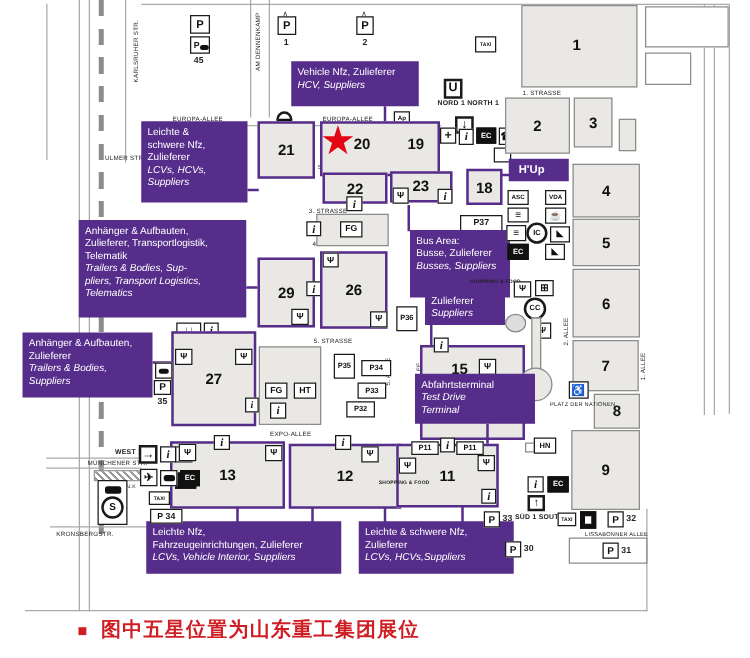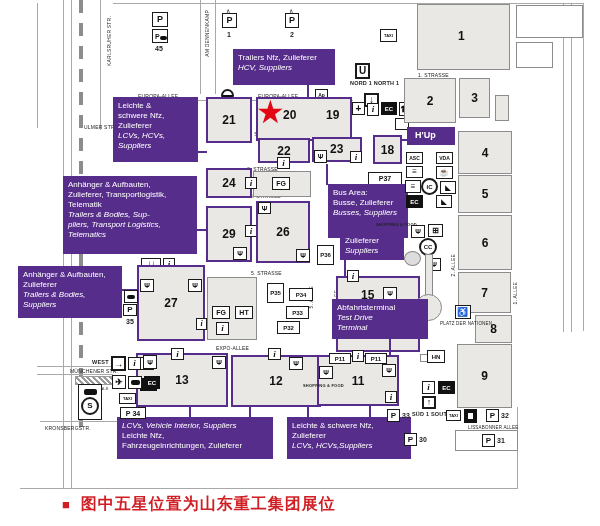--- a/index.html
+++ b/index.html
@@ -89,21 +89,21 @@
   <div class="a bx circ" style="left:221px;top:89px;width:13px;height:13px;border-width:2px">
       <div style="width:9px;height:2px;background:#111"></div>
     </div>
   <div class="a bx" style="left:315px;top:89px;width:13px;height:12px;font-size:5px">Ap</div>
   <div class="a bx" style="left:355px;top:63px;width:15px;height:16px;font-size:10px;border-width:2px">U</div>
   <div class="a st pre" style="left:350px;top:80px;width:46px;text-align:center;font-weight:bold;font-size:5.5px">NORD 1
 NORTH 1</div>
   <div class="a bx" style="left:364px;top:93px;width:15px;height:14px;font-size:10px;border-width:2px">↓</div>
 
   <div class="a pl" style="left:233px;top:49px;width:102px;height:36px">
-    <div class="pre de">Trailers Nfz, Zulieferer</div>
+    <div class="pre de">Vehicle Nfz, Zulieferer</div>
     <div class="pre en">HCV, Suppliers</div>
   </div>
   <div class="a pline" style="left:307px;top:85px;width:2px;height:13px"></div>
 
   <div class="a pl" style="left:113px;top:97px;width:85px;height:65px">
     <div class="pre de">Leichte &amp;
 schwere Nfz,
 Zulieferer</div>
     <div class="pre en">LCVs, HCVs,
 Suppliers</div>
@@ -155,23 +155,20 @@
   <div class="a hall hl" style="left:373px;top:135px;width:29px;height:29px">
       <span class="hn">18</span>
     </div>
   <div class="a pline" style="left:400px;top:139px;width:8px;height:2px"></div>
   <div class="a pl" style="left:407px;top:127px;width:48px;height:18px;font-size:9px;font-weight:bold;padding:3px 8px">H'Up</div>
 
   <div class="a hall" style="left:253px;top:171px;width:58px;height:26px"></div>
   <div class="a bx" style="left:272px;top:177px;width:18px;height:13px">FG</div>
   <div class="a bx" style="left:368px;top:172px;width:34px;height:13px">P37</div>
 
-  <div class="a hall hl" style="left:206px;top:168px;width:46px;height:30px">
-      <span class="hn">24</span>
-    </div>
   <div class="a bx serifi" style="left:245px;top:177px;width:12px;height:12px;font-size:9px">i</div>
 
   <div class="a hall hl" style="left:206px;top:206px;width:46px;height:56px">
       <span class="hn">29</span>
     </div>
   <div class="a bx serifi" style="left:245px;top:225px;width:12px;height:12px;font-size:9px">i</div>
   <div class="a bx" style="left:233px;top:247px;width:14px;height:13px">Ψ</div>
 
   <div class="a hall hl" style="left:256px;top:201px;width:54px;height:62px">
       <span class="hn">26</span>
@@ -253,23 +250,23 @@
   <div class="a bx" style="left:329px;top:353px;width:22px;height:11px;font-size:6px">P11</div>
   <div class="a bx serifi" style="left:352px;top:350px;width:12px;height:12px;font-size:9px">i</div>
   <div class="a bx" style="left:365px;top:353px;width:22px;height:11px;font-size:6px">P11</div>
   <div class="a bx" style="left:319px;top:366px;width:14px;height:13px">Ψ</div>
   <div class="a bx" style="left:382px;top:364px;width:14px;height:13px">Ψ</div>
   <div class="a bx serifi" style="left:385px;top:391px;width:12px;height:12px;font-size:9px">i</div>
 
   <div class="a pline" style="left:189px;top:406px;width:2px;height:12px"></div>
   <div class="a pline" style="left:249px;top:406px;width:2px;height:12px"></div>
   <div class="a pl" style="left:117px;top:417px;width:156px;height:42px">
-    <div class="pre en">LCVs, Vehicle Interior, Suppliers</div>
     <div class="pre de">Leichte Nfz,
 Fahrzeugeinrichtungen, Zulieferer</div>
+    <div class="pre en">LCVs, Vehicle Interior, Suppliers</div>
   </div>
   <div class="a pline" style="left:307px;top:406px;width:2px;height:12px"></div>
   <div class="a pline" style="left:369px;top:404px;width:2px;height:14px"></div>
   <div class="a pl" style="left:287px;top:417px;width:124px;height:42px">
     <div class="pre de">Leichte &amp; schwere Nfz,
 Zulieferer</div>
     <div class="pre en">LCVs, HCVs,Suppliers</div>
   </div>
 
   <div class="a st" style="left:92px;top:359px;font-weight:bold;font-size:5.5px">WEST 1</div>

